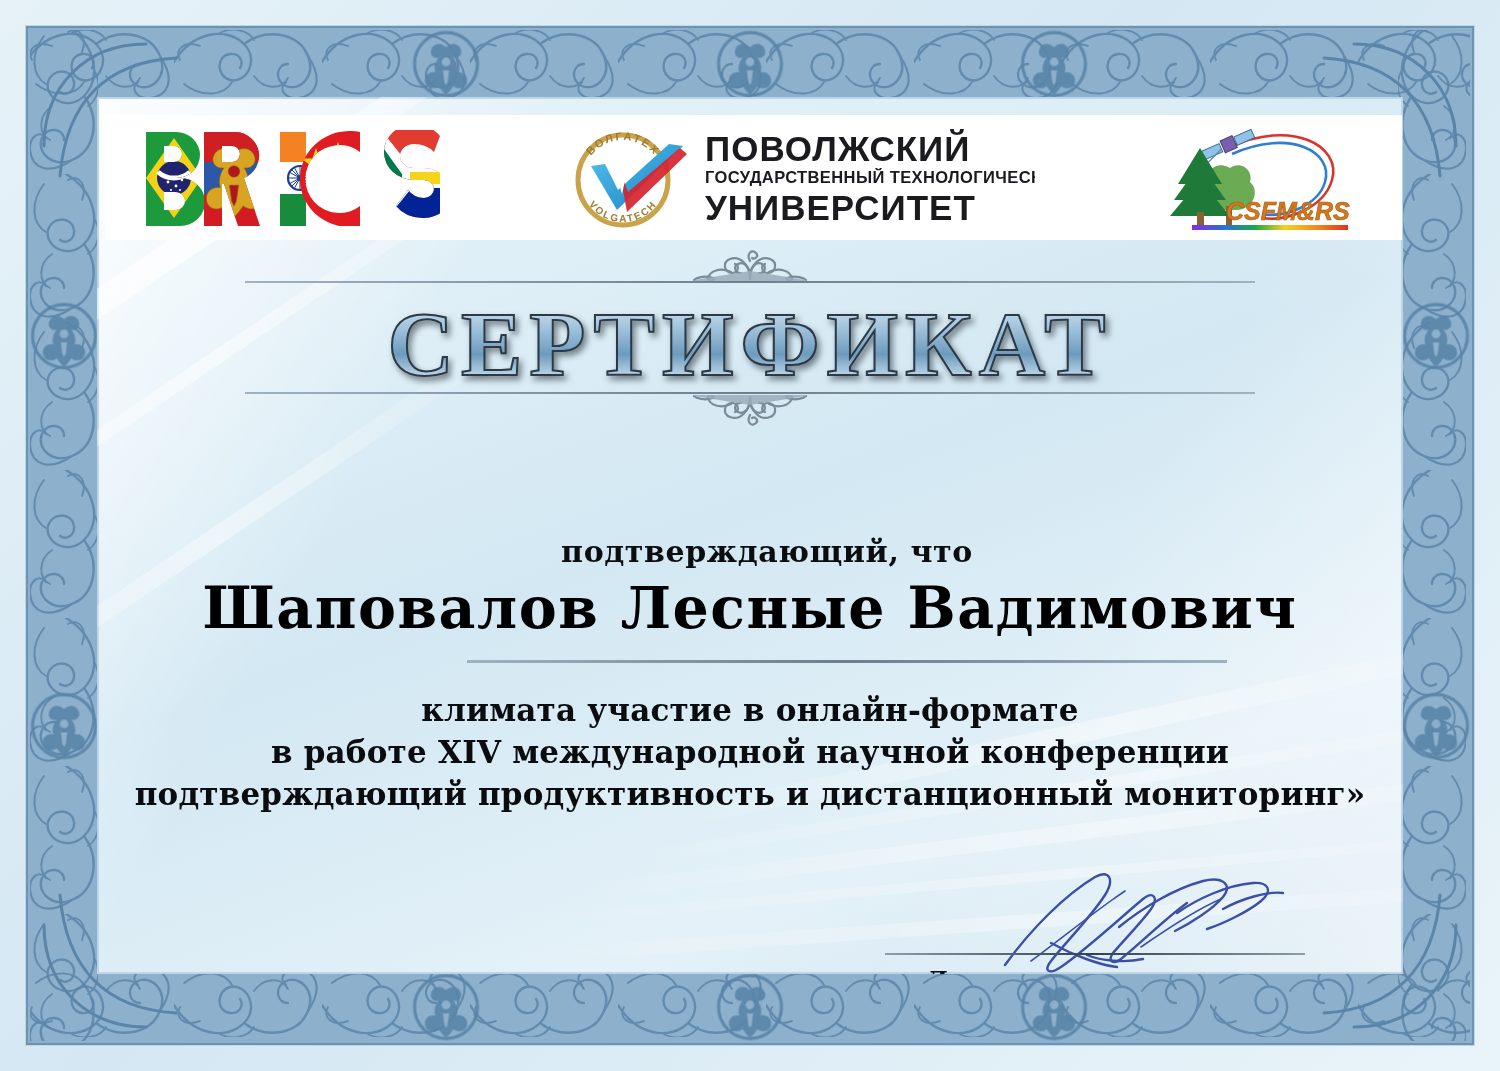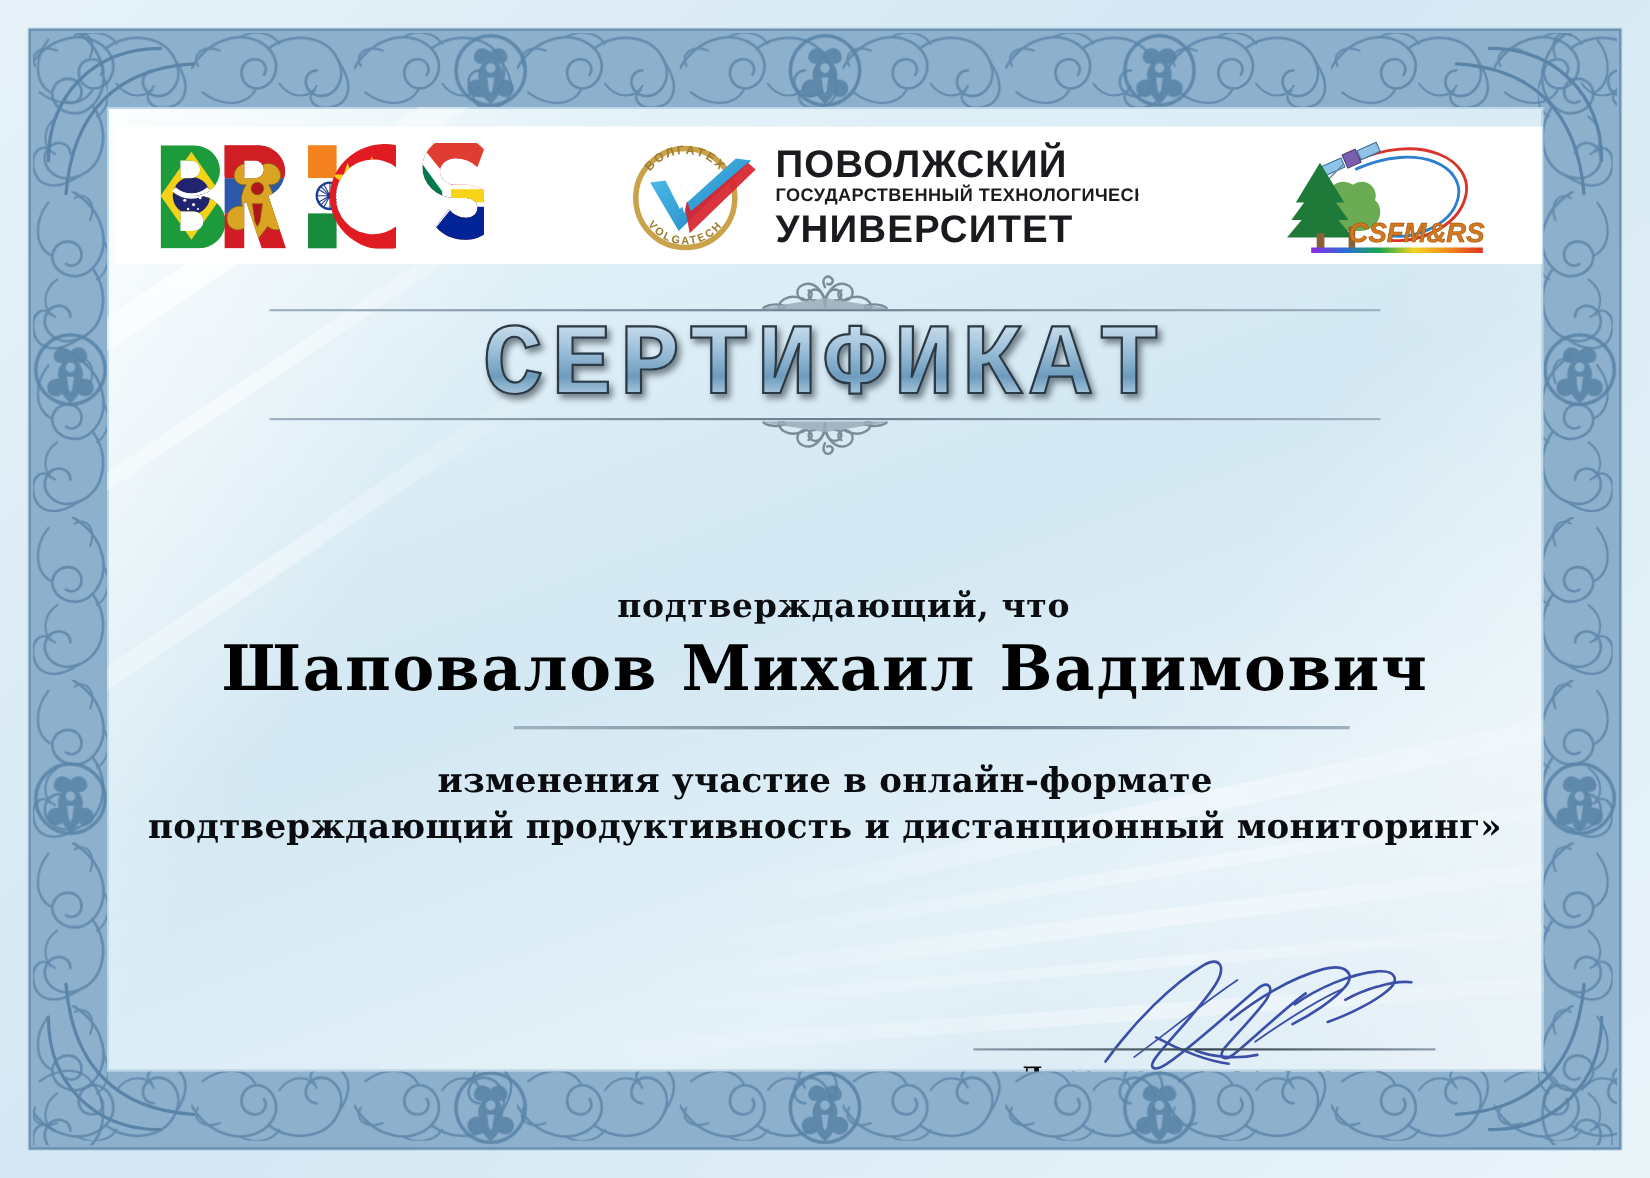--- a/index.html
+++ b/index.html
@@ -47,23 +47,23 @@
   .logo-volga{flex:1;}
   .logo-csfm{width:250px;margin-right:16px;}
 
   
   .title-wrap{position:absolute;left:0;right:0;top:150px;text-align:center;}
   .flourish{display:block;margin:0 auto;}
   .rule-row{position:relative;width:1010px;margin:0 auto;height:3px;}
   .rule-row:before{content:"";position:absolute;left:0;right:0;top:0;height:2px;
       background:linear-gradient(90deg,#9fb2c2,#6d7f8f 50%,#9fb2c2);}
   .cert-title{
-      font-family:Liberation Mono, monospace;
+      font-family:Liberation Serif, serif;
       font-weight:700;font-size:92px;letter-spacing:7px;line-height:1.02;
-      margin:2px 0 0 0;
+      margin:14px 0 0 0;
       background:linear-gradient(180deg,#dbe9f4 0%,#9dc0da 34%,#6d9bbd 60%,#b9d4e7 82%,#8fb3cf 100%);
       -webkit-background-clip:text;background-clip:text;color:transparent;
       -webkit-text-stroke:2px #2d3a45;
       filter:drop-shadow(3px 4px 3px rgba(30,40,50,.55));
       text-transform:uppercase;}
 
   
   .confirm{position:absolute;left:0;right:0;top:437px;text-align:center;
       font-size:30px;font-weight:700;color:#0b0d10;letter-spacing:.6px;
       font-family:"DejaVu Serif","Liberation Serif",serif;padding-left:34px;}
@@ -439,25 +439,26 @@
           <path d="M169,25 C180,20 190,24 192,31 C193,34 187,35 186,31"></path>
           <path d="M113,31 C104,28 96,31 94,33"></path>
           <path d="M187,31 C196,28 204,31 206,33"></path>
           <path d="M150,14 C146,6 152,2 156,6 C159,9 155,13 152,11"></path>
         </g>
         <polygon points="94,33 150,24 206,33 206,34 94,34" fill="#9aabb8" opacity=".85"></polygon>
       </svg>
     </div>
 
     <div class="confirm">подтверждающий, что</div>
-    <div class="name">Шаповалов Михаил Вадимович</div>
+    <div class="name">Шаповалов Лесные Вадимович</div>
     <div class="name-rule"></div>
 
     <div class="body-text">
-      <div>изменения участие в онлайн-формате</div>
+      <div>климата участие в онлайн-формате</div>
+      <div>в работе XIV международной научной конференции</div>
       <div>подтверждающий продуктивность и дистанционный мониторинг»</div>
     </div>
 
     <div class="sig-block">
       <svg class="sig-ink" viewBox="0 0 330 105">
         <g fill="none" stroke="#3b4fa8" stroke-width="2.4" stroke-linecap="round" stroke-linejoin="round">
           <path d="M14,96 C40,60 74,26 104,8 C118,0 124,10 114,26 C100,48 74,74 60,92
                    C52,102 58,106 70,98 C96,80 128,50 152,30 C162,22 168,28 160,40
                    C150,54 132,72 122,84 C116,92 122,96 130,90 C150,74 176,48 196,34"></path>
           <path d="M128,58 C150,40 182,20 212,12 C232,7 242,16 232,28 C222,40 200,54 184,62"></path>

